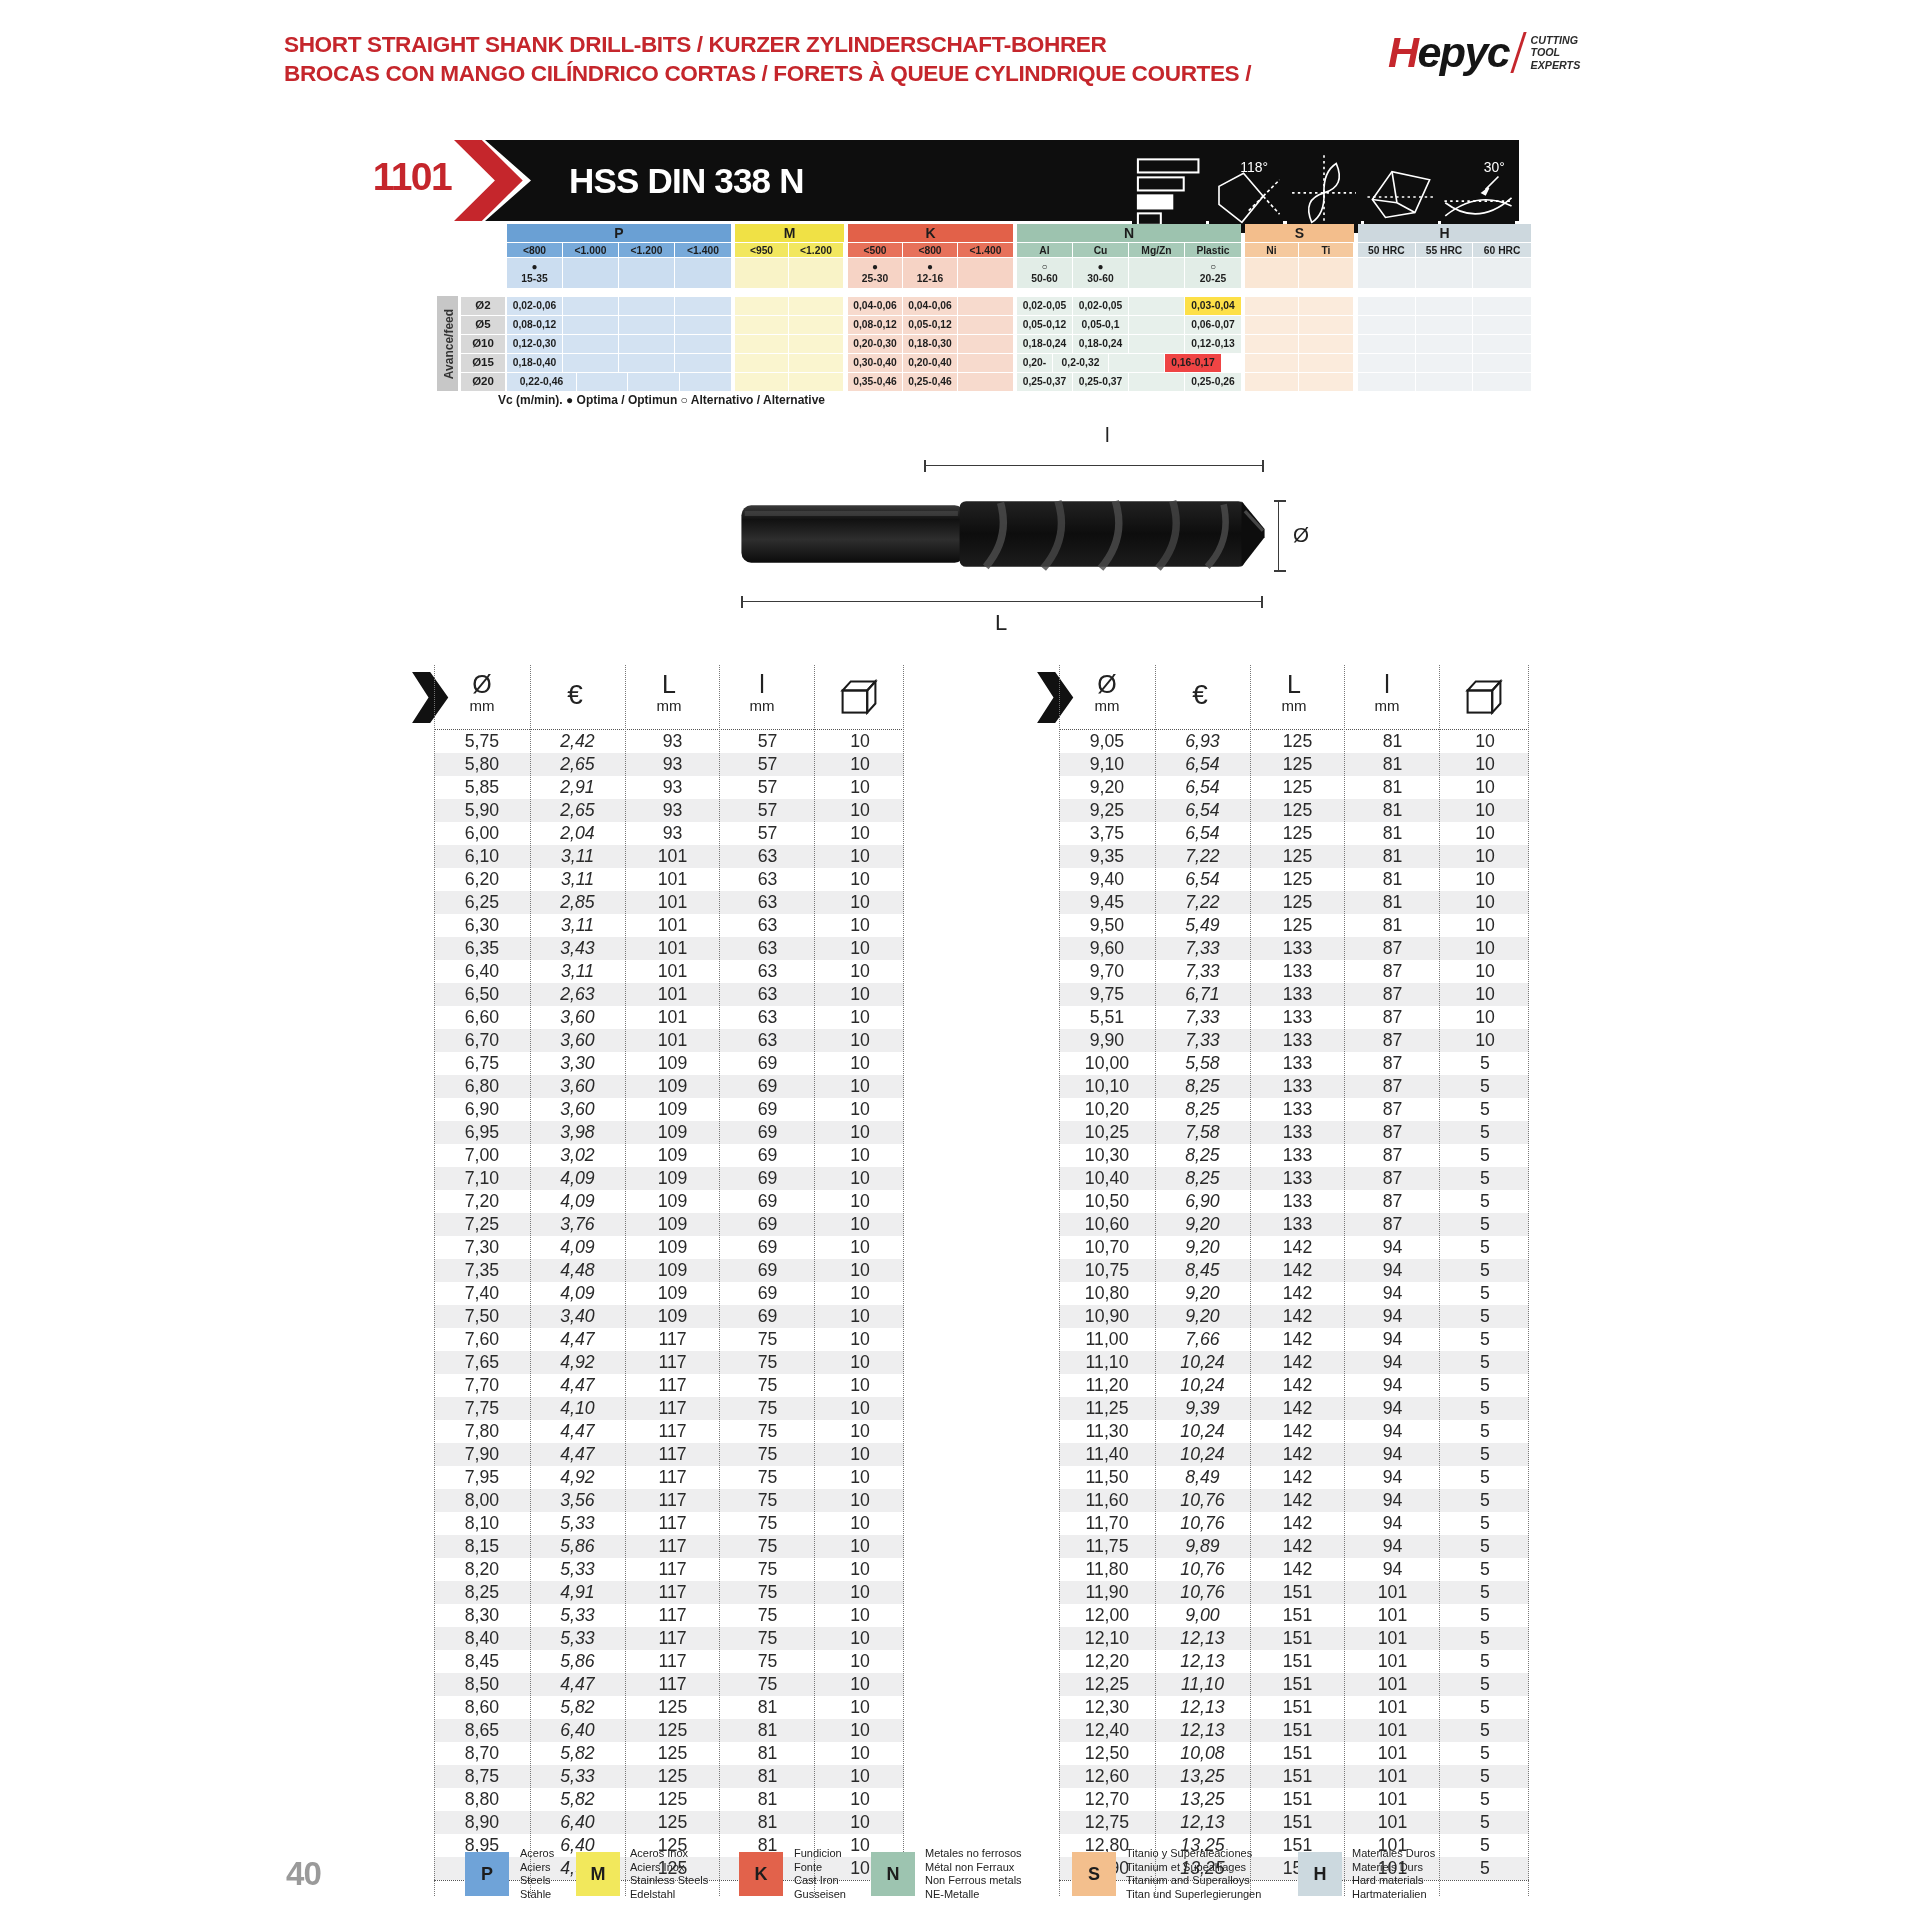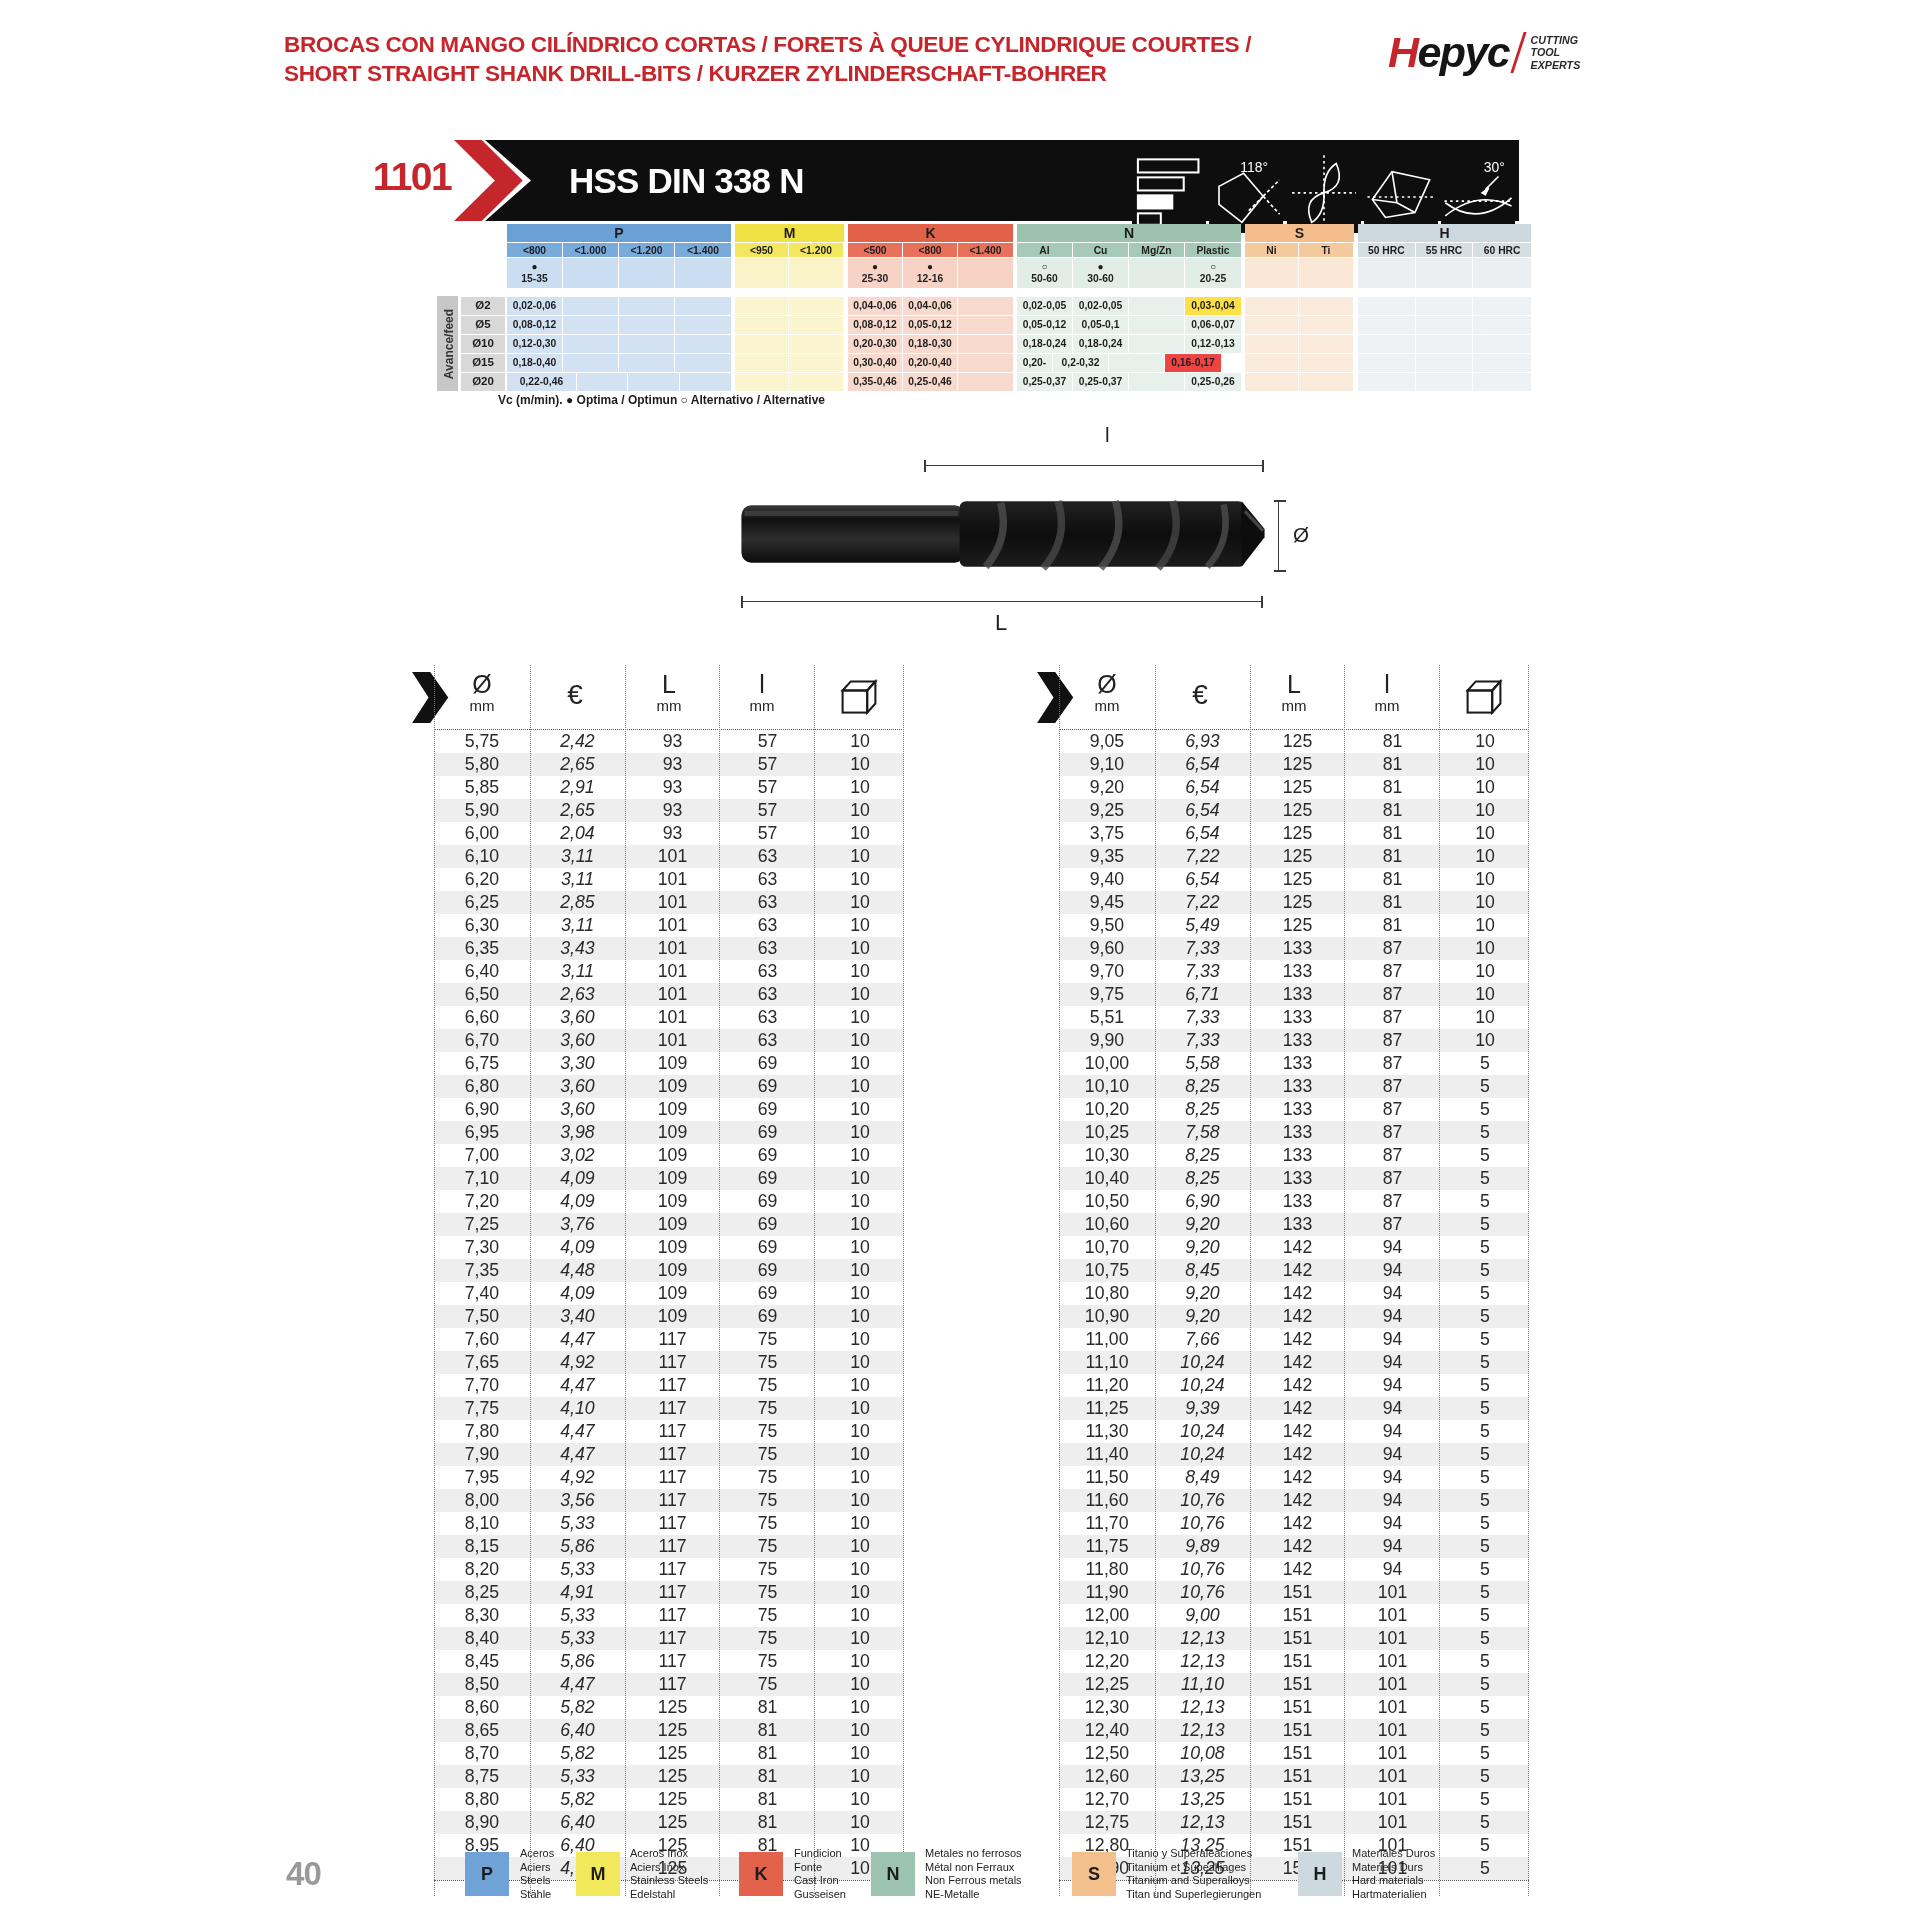--- a/index.html
+++ b/index.html
@@ -74,22 +74,22 @@
   
   .lgbox{position:absolute;top:1852px;width:44px;height:44px;text-align:center;line-height:44px;
          font-size:18px;font-weight:bold;color:#1d1d1d;}
   .lgtext{position:absolute;top:1847px;font-size:11px;line-height:13.6px;color:#222;}
   .pagenum{left:286px;top:1855px;font-size:33px;font-weight:bold;color:#9a9a9a;letter-spacing:-0.8px;}
 </style>
 </head>
 <body>
 
 <div class="abs title">
+  <div>SHORT STRAIGHT SHANK DRILL-BITS / KURZER ZYLINDERSCHAFT-BOHRER</div>
   <div>BROCAS CON MANGO CILÍNDRICO CORTAS / FORETS À QUEUE CYLINDRIQUE COURTES /</div>
-  <div>SHORT STRAIGHT SHANK DRILL-BITS / KURZER ZYLINDERSCHAFT-BOHRER</div>
 </div>
 
 <div class="abs logo">
   <div class="logo-word"><span class="logo-h">H</span><span>epyc</span></div>
   <div class="logo-slash"></div>
   <div class="logo-tag">
     <div>CUTTING</div>
     <div>TOOL</div>
     <div>EXPERTS</div>
   </div>

